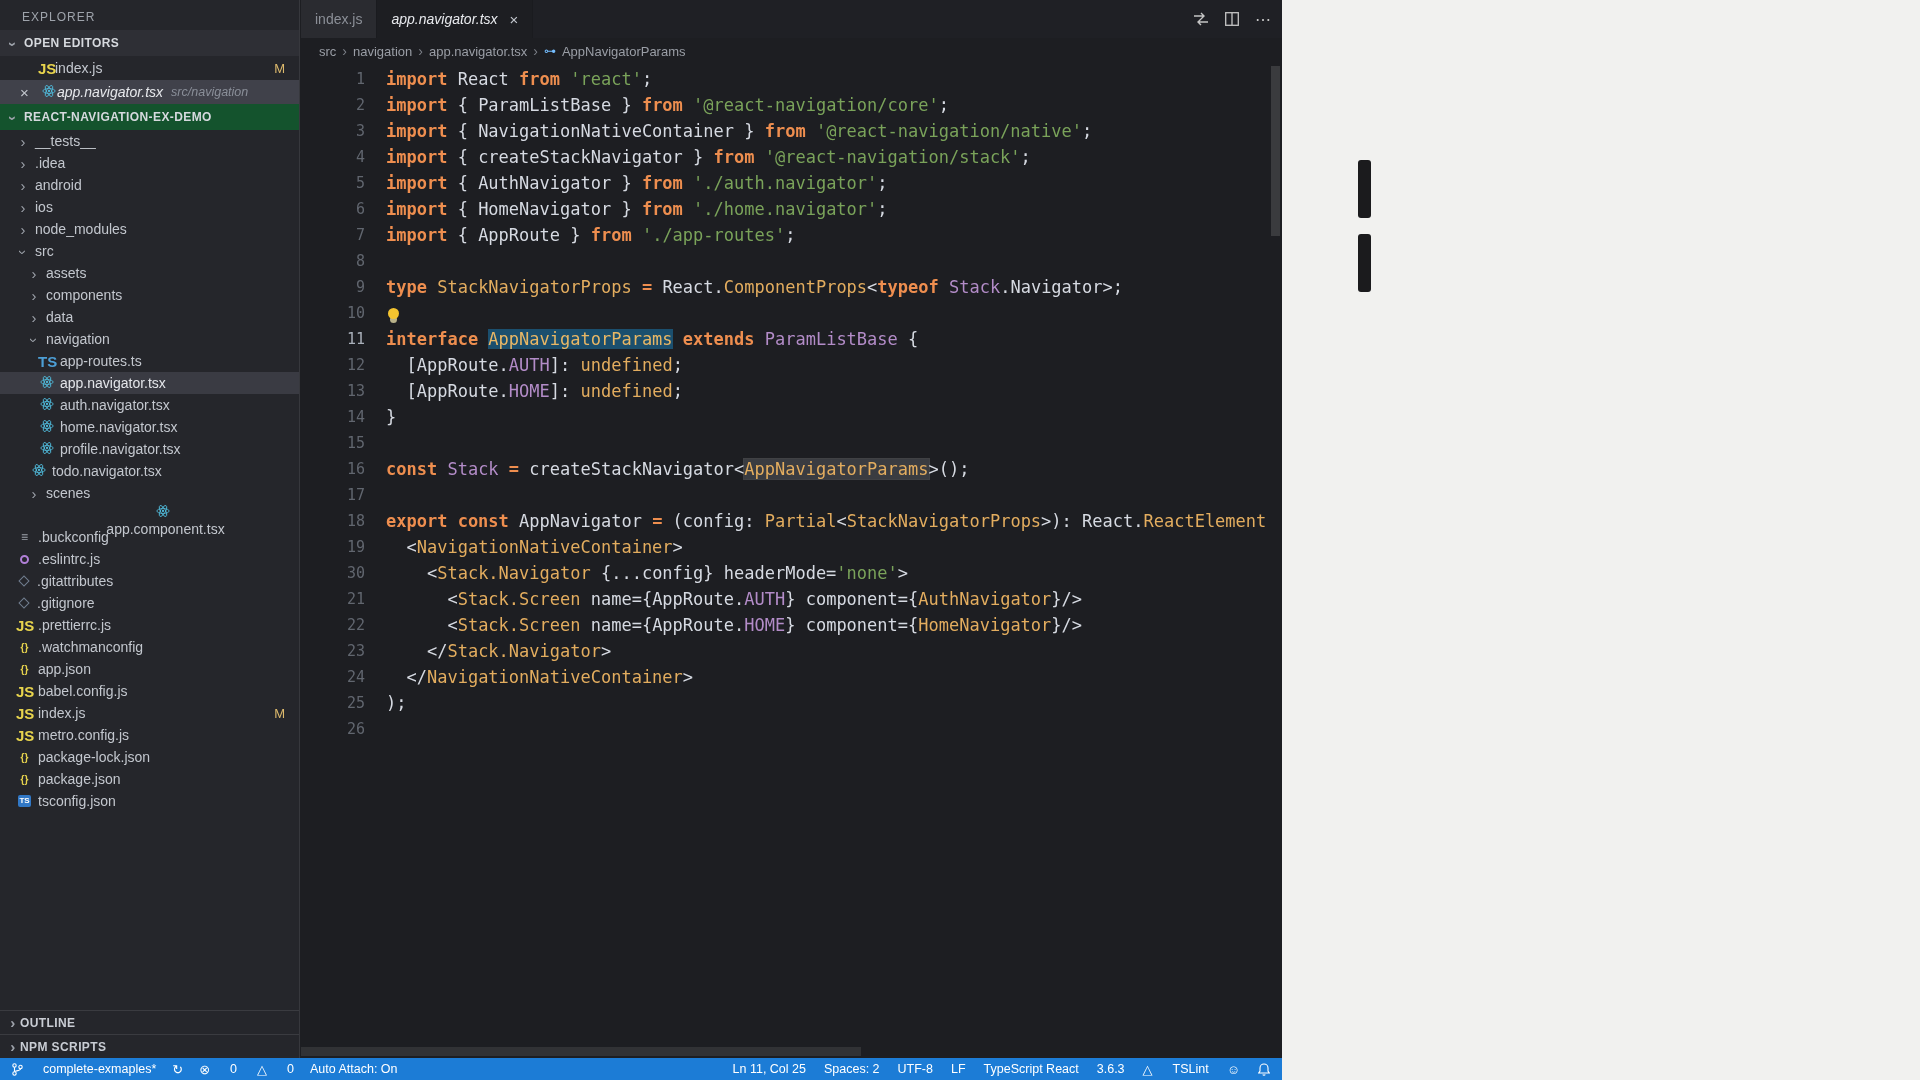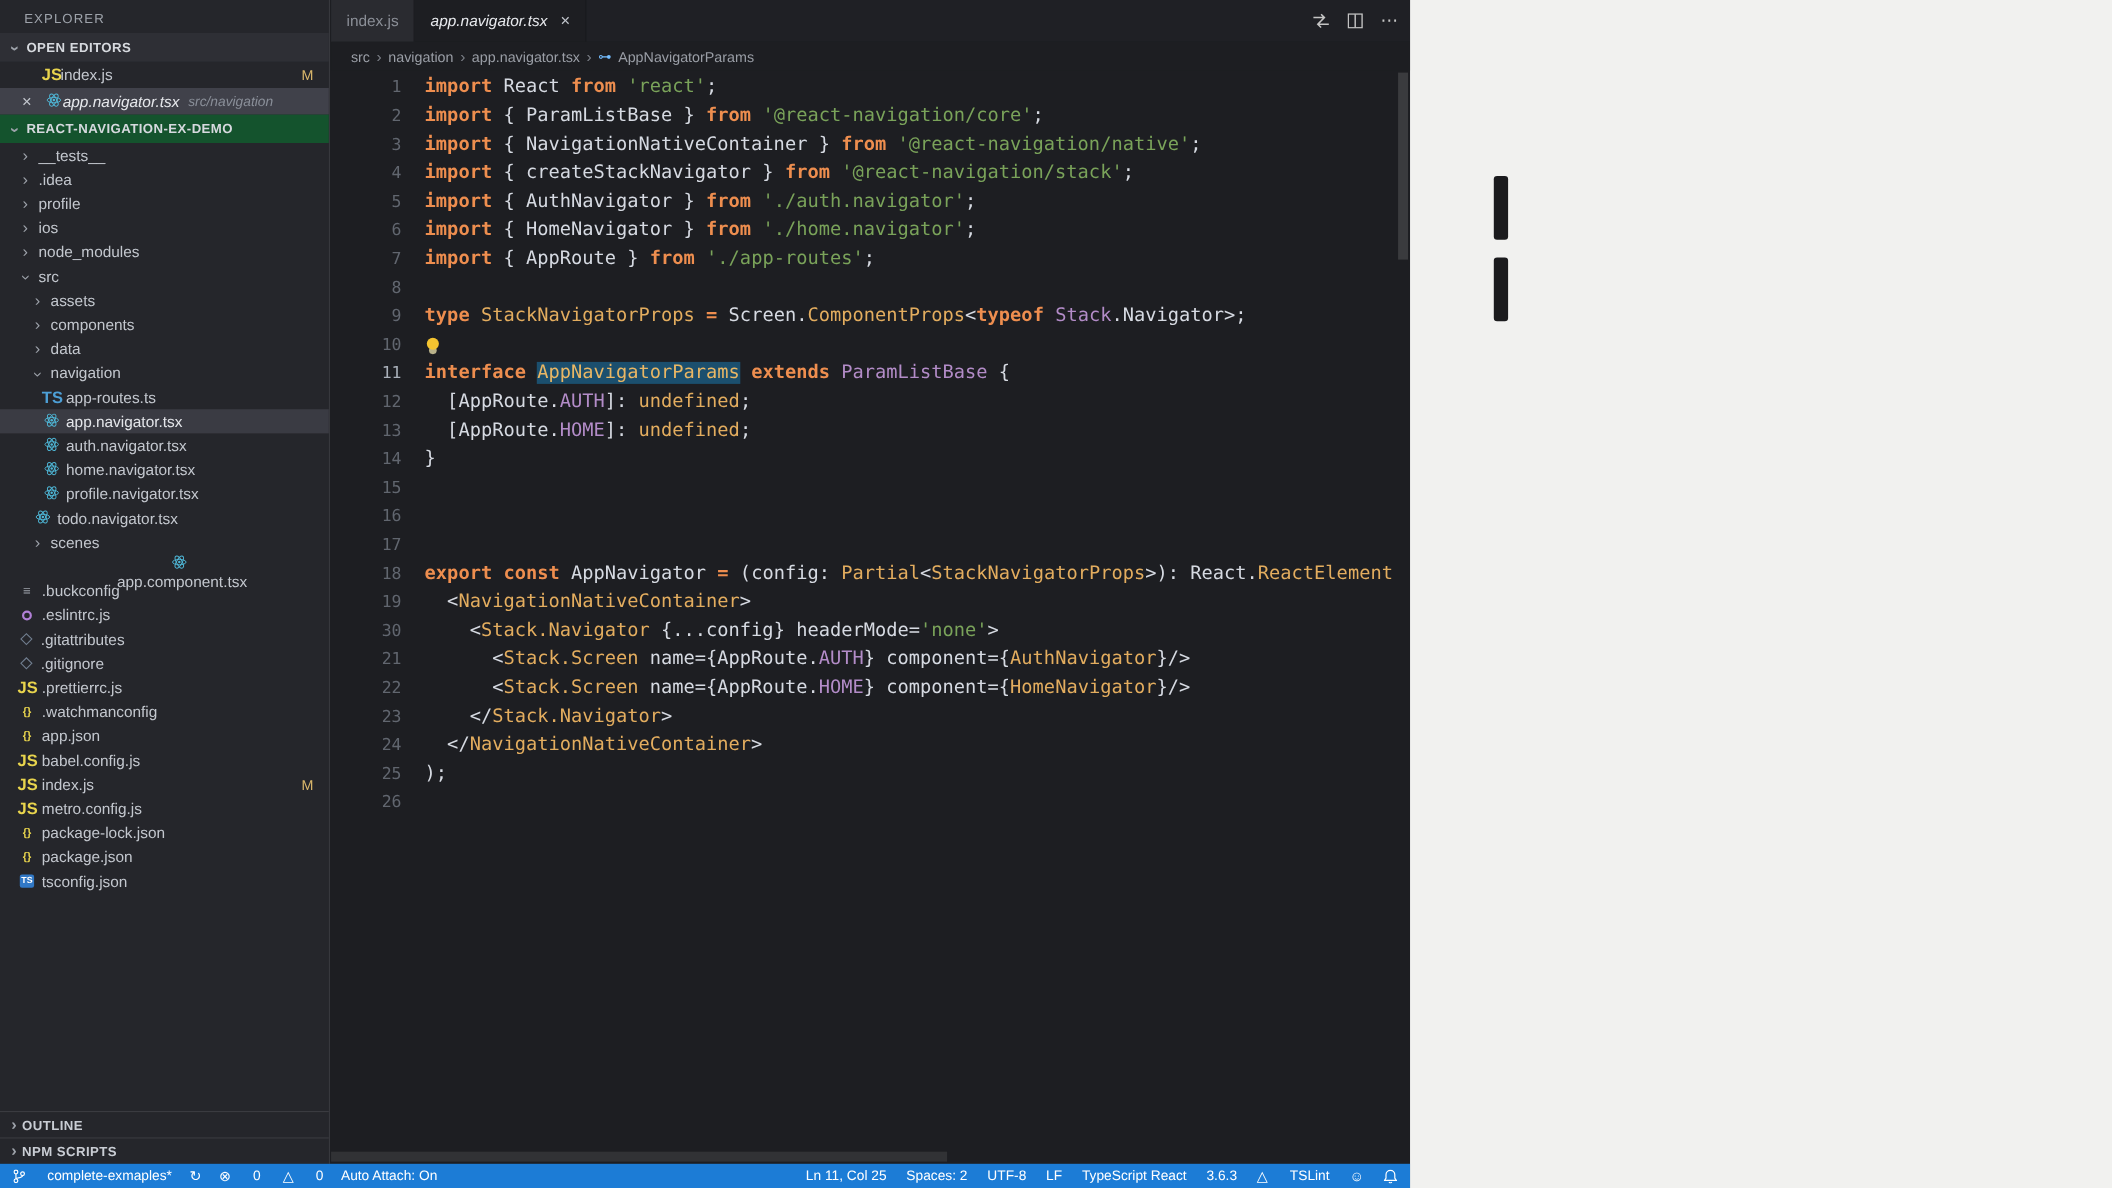--- a/index.html
+++ b/index.html
@@ -129,21 +129,21 @@
         <div class="tree-row" style="padding-left: 16px;">
           <span class="chev">›</span>
           <span class="lbl">__tests__</span>
         </div>
         <div class="tree-row" style="padding-left: 16px;">
           <span class="chev">›</span>
           <span class="lbl">.idea</span>
         </div>
         <div class="tree-row" style="padding-left: 16px;">
           <span class="chev">›</span>
-          <span class="lbl">profile</span>
+          <span class="lbl">android</span>
         </div>
         <div class="tree-row" style="padding-left: 16px;">
           <span class="chev">›</span>
           <span class="lbl">ios</span>
         </div>
         <div class="tree-row" style="padding-left: 16px;">
           <span class="chev">›</span>
           <span class="lbl">node_modules</span>
         </div>
         <div class="tree-row" style="padding-left: 16px;">
@@ -345,28 +345,28 @@
 
   <div id="code">
       <div class="cl"><span class="ln">1</span><span class="lc"><span class="k">import </span><span class="d">React </span><span class="k">from </span><span class="s">'react'</span><span class="d">;</span></span></div>
       <div class="cl"><span class="ln">2</span><span class="lc"><span class="k">import </span><span class="d">{ ParamListBase } </span><span class="k">from </span><span class="s">'@react-navigation/core'</span><span class="d">;</span></span></div>
       <div class="cl"><span class="ln">3</span><span class="lc"><span class="k">import </span><span class="d">{ NavigationNativeContainer } </span><span class="k">from </span><span class="s">'@react-navigation/native'</span><span class="d">;</span></span></div>
       <div class="cl"><span class="ln">4</span><span class="lc"><span class="k">import </span><span class="d">{ createStackNavigator } </span><span class="k">from </span><span class="s">'@react-navigation/stack'</span><span class="d">;</span></span></div>
       <div class="cl"><span class="ln">5</span><span class="lc"><span class="k">import </span><span class="d">{ AuthNavigator } </span><span class="k">from </span><span class="s">'./auth.navigator'</span><span class="d">;</span></span></div>
       <div class="cl"><span class="ln">6</span><span class="lc"><span class="k">import </span><span class="d">{ HomeNavigator } </span><span class="k">from </span><span class="s">'./home.navigator'</span><span class="d">;</span></span></div>
       <div class="cl"><span class="ln">7</span><span class="lc"><span class="k">import </span><span class="d">{ AppRoute } </span><span class="k">from </span><span class="s">'./app-routes'</span><span class="d">;</span></span></div>
       <div class="cl"><span class="ln">8</span><span class="lc"></span></div>
-      <div class="cl"><span class="ln">9</span><span class="lc"><span class="k">type </span><span class="t">StackNavigatorProps </span><span class="k">= </span><span class="d">Screen.</span><span class="t">ComponentProps</span><span class="d">&lt;</span><span class="k">typeof </span><span class="p">Stack</span><span class="d">.Navigator&gt;;</span></span></div>
+      <div class="cl"><span class="ln">9</span><span class="lc"><span class="k">type </span><span class="t">StackNavigatorProps </span><span class="k">= </span><span class="d">React.</span><span class="t">ComponentProps</span><span class="d">&lt;</span><span class="k">typeof </span><span class="p">Stack</span><span class="d">.Navigator&gt;;</span></span></div>
       <div class="cl"><span class="ln">10</span><span class="lc"><span class="bulb"></span></span></div>
       <div class="cl"><span class="ln" style="color: rgb(169, 176, 186);">11</span><span class="lc"><span class="k">interface </span><span class="hlsel">AppNavigatorParams</span><span class="d"> </span><span class="k">extends </span><span class="p">ParamListBase</span><span class="d"> {</span></span></div>
       <div class="cl"><span class="ln">12</span><span class="lc"><span class="d">  [AppRoute.</span><span class="p">AUTH</span><span class="d">]: </span><span class="t">undefined</span><span class="d">;</span></span></div>
       <div class="cl"><span class="ln">13</span><span class="lc"><span class="d">  [AppRoute.</span><span class="p">HOME</span><span class="d">]: </span><span class="t">undefined</span><span class="d">;</span></span></div>
       <div class="cl"><span class="ln">14</span><span class="lc"><span class="d">}</span></span></div>
       <div class="cl"><span class="ln">15</span><span class="lc"></span></div>
-      <div class="cl"><span class="ln">16</span></div>
+      <div class="cl"><span class="ln">16</span><span class="lc"><span class="k">const </span><span class="p">Stack </span><span class="k">= </span><span class="d">createStackNavigator&lt;</span><span class="hlocc">AppNavigatorParams</span><span class="d">&gt;();</span></span></div>
       <div class="cl"><span class="ln">17</span><span class="lc"></span></div>
       <div class="cl"><span class="ln">18</span><span class="lc"><span class="k">export const </span><span class="d">AppNavigator </span><span class="k">= </span><span class="d">(config: </span><span class="t">Partial</span><span class="d">&lt;</span><span class="t">StackNavigatorProps</span><span class="d">&gt;): React.</span><span class="t">ReactElement</span><span class="k"> =</span></span></div>
       <div class="cl"><span class="ln">19</span><span class="lc"><span class="d">  &lt;</span><span class="t">NavigationNativeContainer</span><span class="d">&gt;</span></span></div>
       <div class="cl"><span class="ln">30</span><span class="lc"><span class="d">    &lt;</span><span class="t">Stack.Navigator</span><span class="d"> {...config} headerMode=</span><span class="s">'none'</span><span class="d">&gt;</span></span></div>
       <div class="cl"><span class="ln">21</span><span class="lc"><span class="d">      &lt;</span><span class="t">Stack.Screen</span><span class="d"> name={AppRoute.</span><span class="p">AUTH</span><span class="d">} component={</span><span class="t">AuthNavigator</span><span class="d">}/&gt;</span></span></div>
       <div class="cl"><span class="ln">22</span><span class="lc"><span class="d">      &lt;</span><span class="t">Stack.Screen</span><span class="d"> name={AppRoute.</span><span class="p">HOME</span><span class="d">} component={</span><span class="t">HomeNavigator</span><span class="d">}/&gt;</span></span></div>
       <div class="cl"><span class="ln">23</span><span class="lc"><span class="d">    &lt;/</span><span class="t">Stack.Navigator</span><span class="d">&gt;</span></span></div>
       <div class="cl"><span class="ln">24</span><span class="lc"><span class="d">  &lt;/</span><span class="t">NavigationNativeContainer</span><span class="d">&gt;</span></span></div>
       <div class="cl"><span class="ln">25</span><span class="lc"><span class="d">);</span></span></div>
       <div class="cl"><span class="ln">26</span><span class="lc"></span></div>

